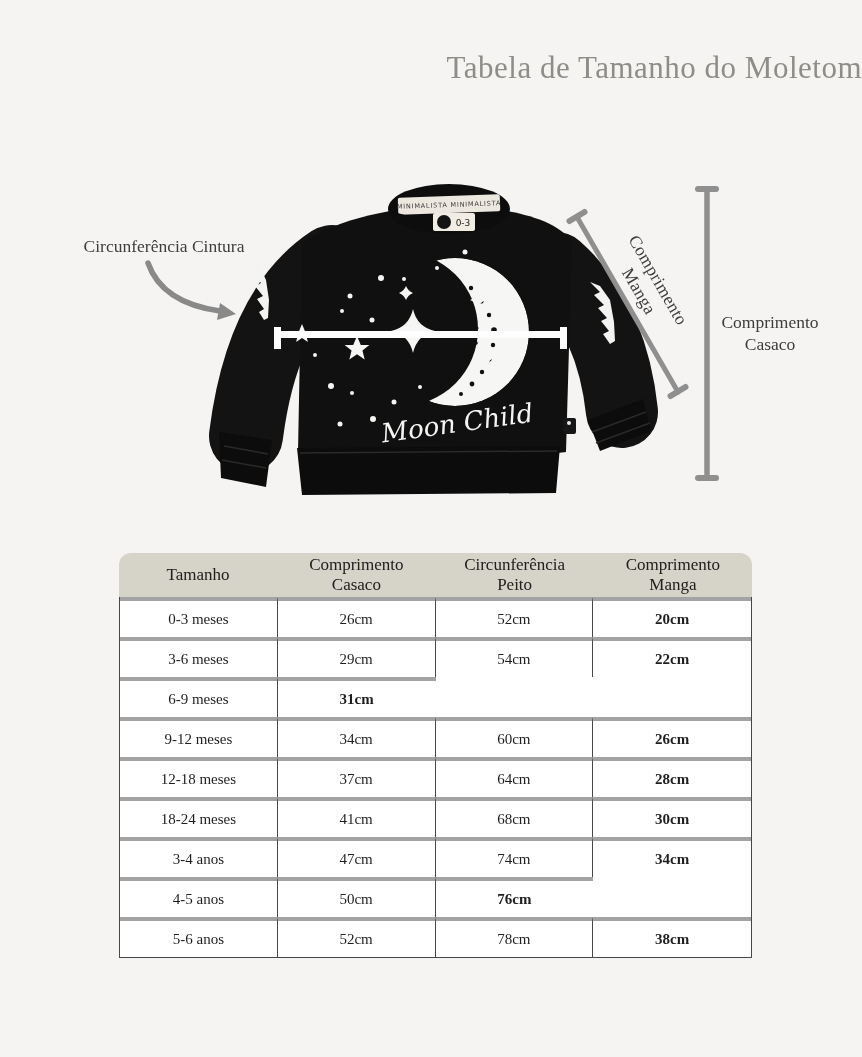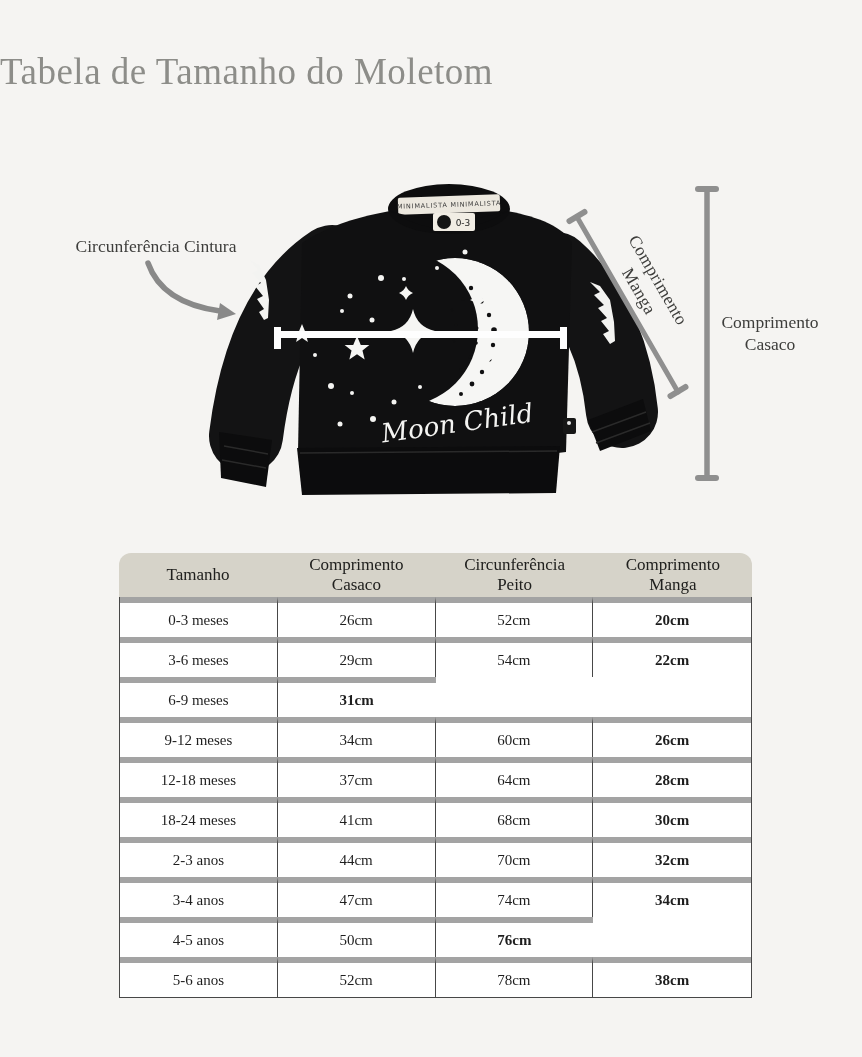--- a/index.html
+++ b/index.html
@@ -10,37 +10,37 @@
     height: 1057px;
     background: #f5f4f2;
     overflow: hidden;
     font-family: "Liberation Serif", serif;
   }
   .page-title {
     position: absolute;
     top: 50px;
     left: 0;
     width: 100%;
-    text-align: left;
-    font-size: 37px;
+    text-align: right;
+    font-size: 31px;
     font-weight: normal;
     letter-spacing: 0.5px;
     color: #8d8d89;
   }
   .figure { position: absolute; top: 0; left: 0; width: 862px; height: 540px; }
   .figure svg { position: absolute; top: 0; left: 0; }
   .anno {
     position: absolute;
     color: #3d3d3b;
     font-size: 17.5px;
     line-height: 1.25;
     text-align: center;
     white-space: pre-line;
   }
-  .anno-waist { left: 36px; top: 236px; width: 240px; }
+  .anno-waist { left: 44px; top: 236px; width: 240px; }
   .anno-sleeve {
     left: 563px; top: 264px; width: 170px;
     transform: rotate(60deg);
     letter-spacing: 0.3px;
   }
   .anno-length { left: 690px; top: 312px; width: 160px; }
 
   .size-table {
     position: absolute;
     left: 119px;
@@ -71,21 +71,21 @@
   }
   .tr { display: flex; height: 40px; }
   .td {
     width: 25%;
     display: flex;
     align-items: center;
     justify-content: center;
     text-align: center;
     font-size: 15px;
     color: #1e1e1e;
-    border-top: 6px solid #a3a3a3;
+    border-top: 4px solid #a3a3a3;
     border-right: 1px solid #474747;
   }
   .td:last-child { border-right: none; font-weight: bold; }
 </style>
 </head>
 <body>
 
 <div class="page">
 
   <h1 class="page-title">Tabela de Tamanho do Moletom</h1>
@@ -260,26 +260,20 @@
         <div class="td">64cm</div>
         <div class="td">28cm</div>
       </div>
       <div class="tr">
         <div class="td">18-24 meses</div>
         <div class="td">41cm</div>
         <div class="td">68cm</div>
         <div class="td">30cm</div>
       </div>
       <div class="tr">
-        <div class="td">2-3 anos</div>
-        <div class="td">44cm</div>
-        <div class="td">70cm</div>
-        <div class="td">32cm</div>
-      </div>
-      <div class="tr">
         <div class="td">3-4 anos</div>
         <div class="td">47cm</div>
         <div class="td">74cm</div>
         <div class="td">34cm</div>
       </div>
       <div class="tr">
         <div class="td">4-5 anos</div>
         <div class="td">50cm</div>
         <div class="td">76cm</div>
       </div>

